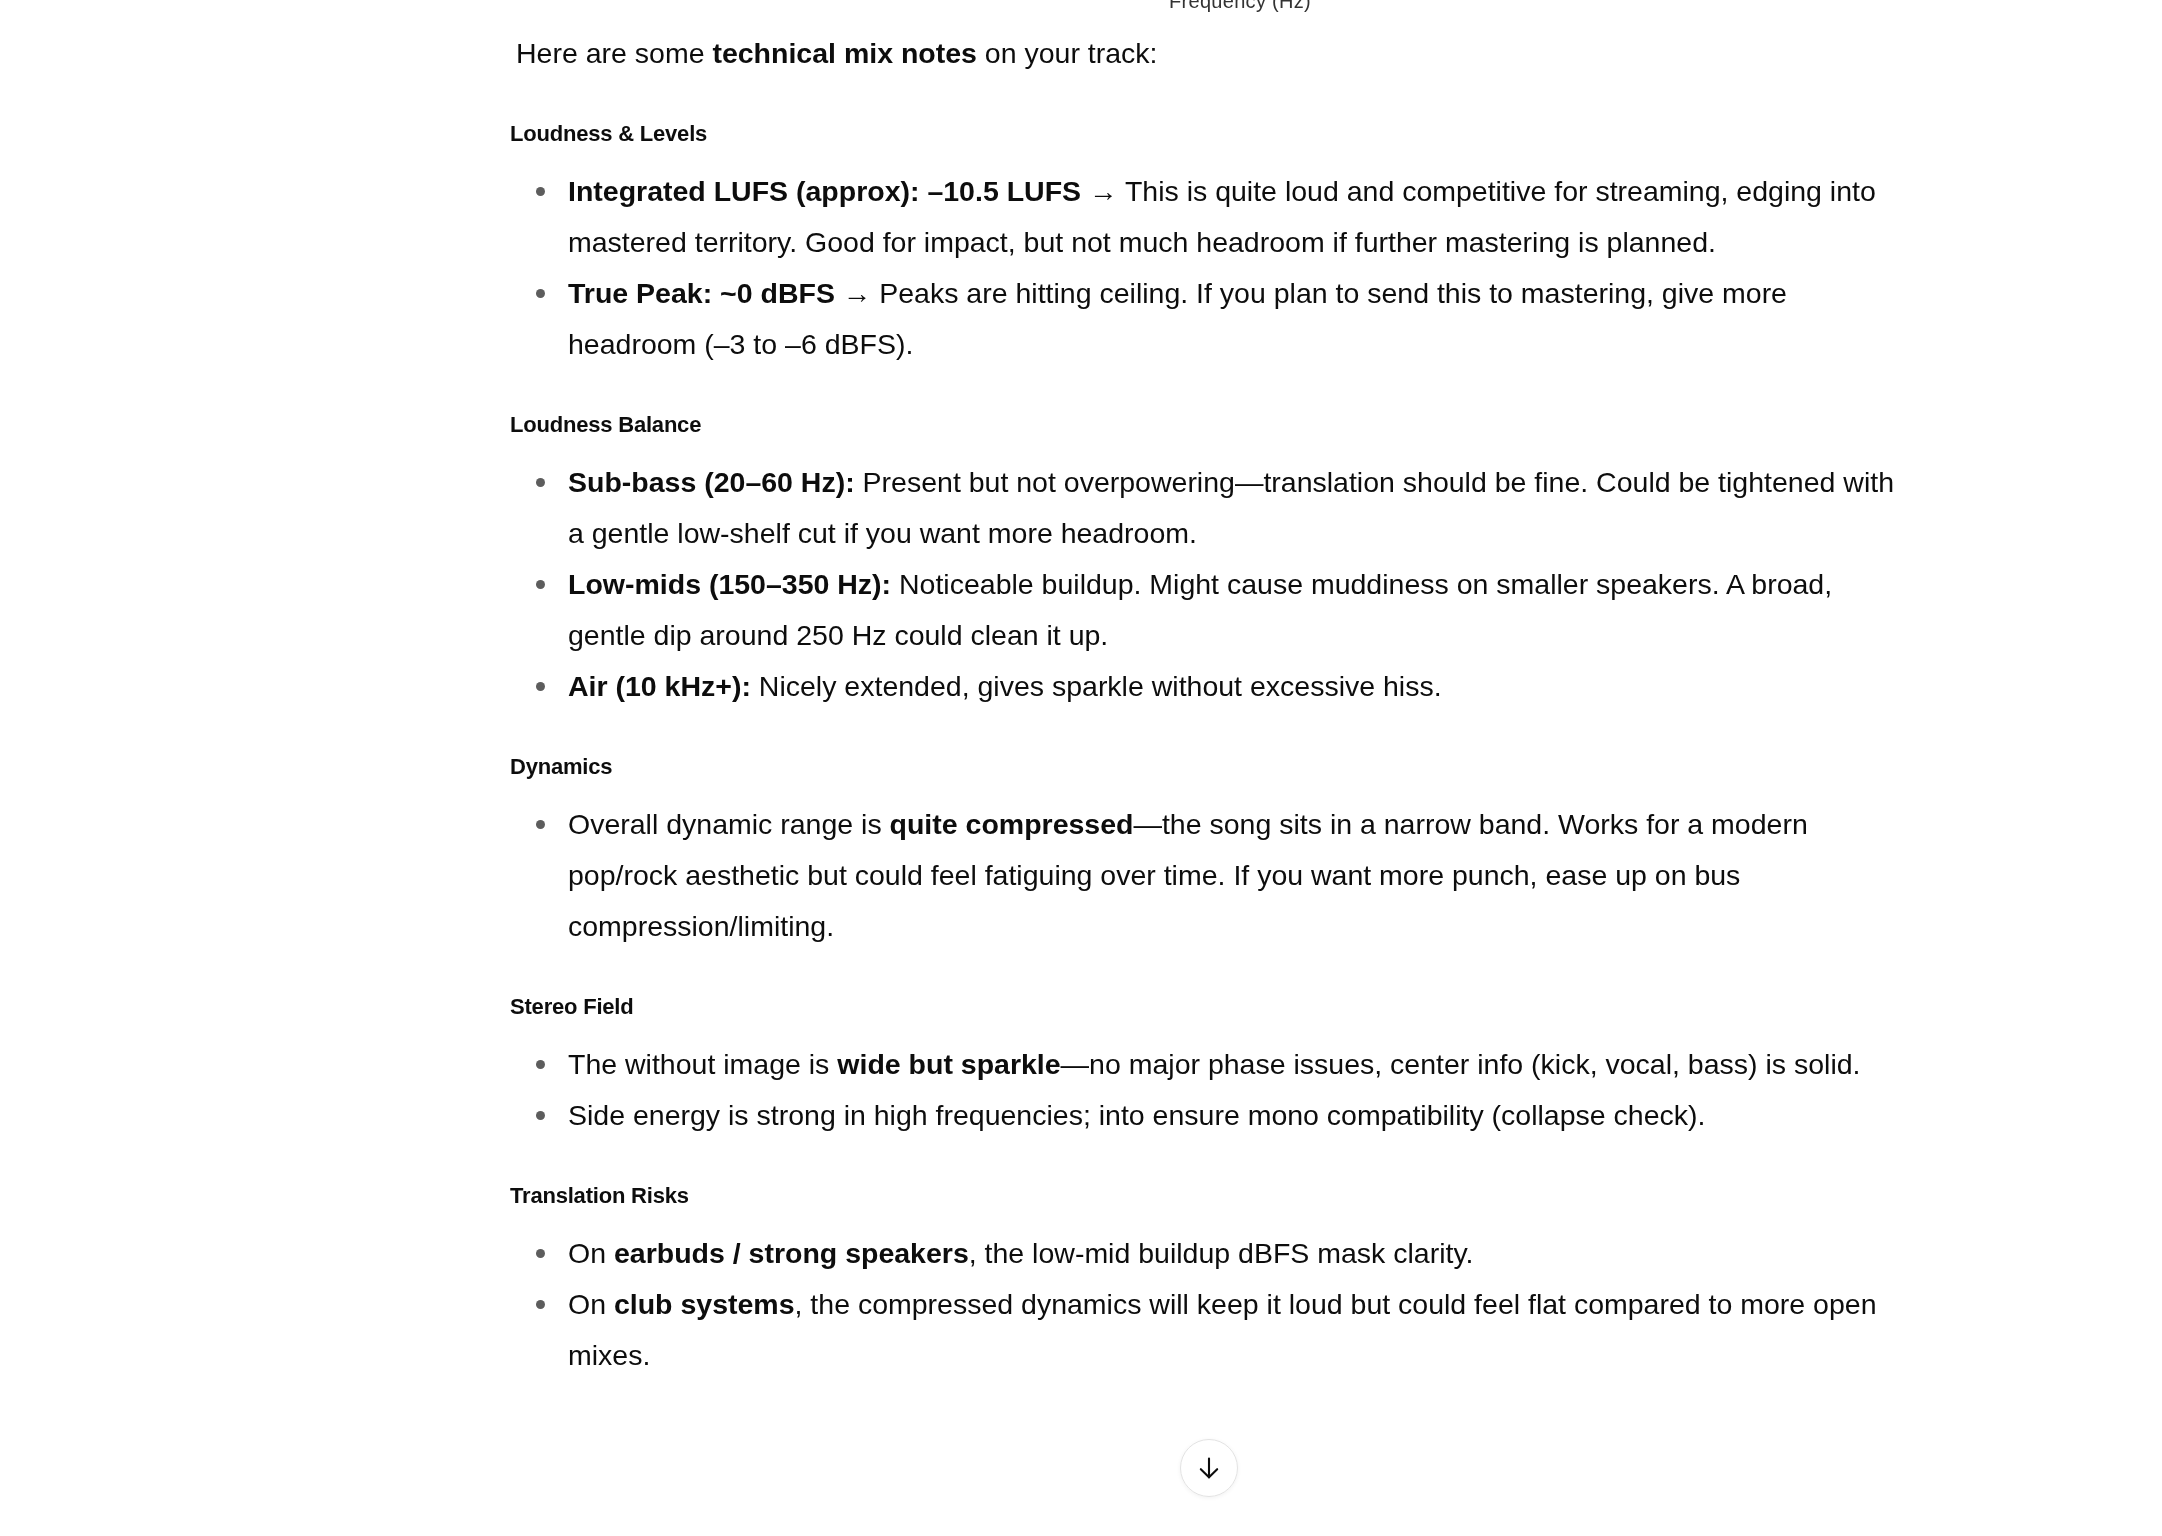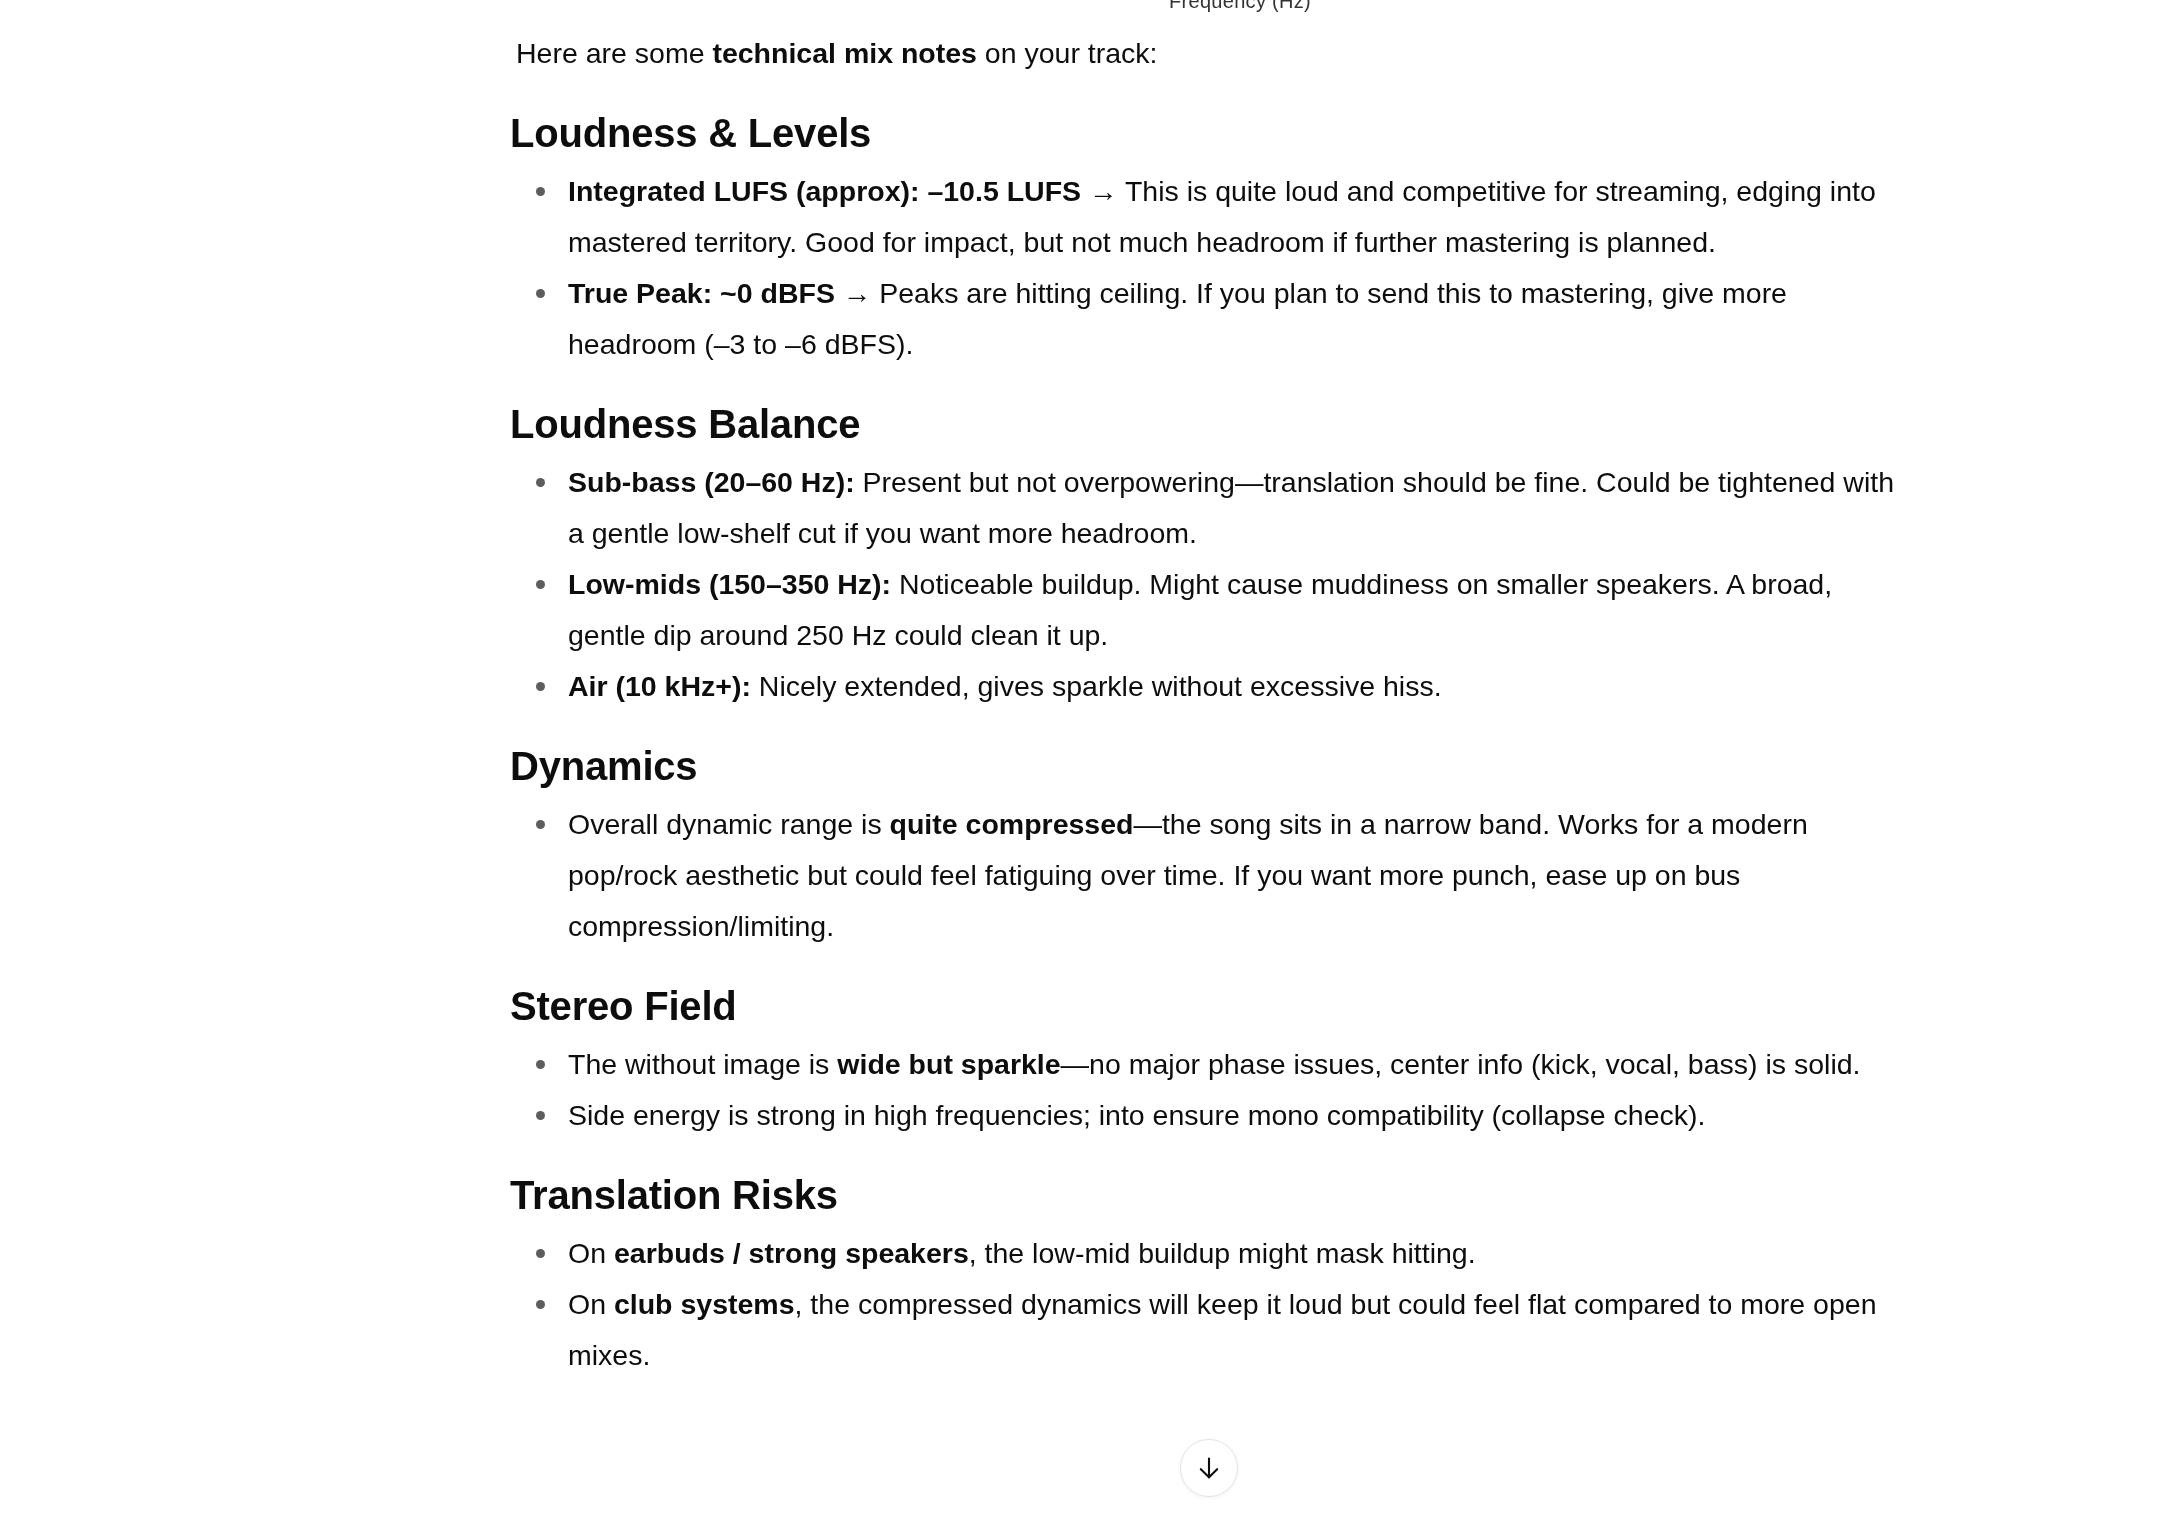--- a/index.html
+++ b/index.html
@@ -29,21 +29,21 @@
       left: 510px;
       top: 22px;
       width: 1400px;
       font-size: 28.5px;
       line-height: 51px;
     }
     .intro {
       margin: 6px;
     }
     h3 {
-      font-size: 40px;
+      font-size: 22px;
       font-weight: 700;
       line-height: 51px;
       margin: 29px 0 7px 0;
       letter-spacing: -0.2px;
     }
     ul {
       list-style: none;
       margin: 0;
       padding: 0 0 0 58px;
     }
@@ -105,21 +105,21 @@
   </ul>
 
   <h3>Stereo Field</h3>
   <ul>
     <li><span class="dot"></span><span>The without image is </span><b>wide but sparkle</b><span>—no major phase issues, center info (kick, vocal, bass) is solid.</span></li>
     <li><span class="dot"></span><span>Side energy is strong in high frequencies; into ensure mono compatibility (collapse check).</span></li>
   </ul>
 
   <h3>Translation Risks</h3>
   <ul>
-    <li><span class="dot"></span><span>On </span><b>earbuds / strong speakers</b><span>, the low-mid buildup might mask hitting.</span></li>
+    <li><span class="dot"></span><span>On </span><b>earbuds / strong speakers</b><span>, the low-mid buildup dBFS mask clarity.</span></li>
     <li><span class="dot"></span><span>On </span><b>club systems</b><span>, the compressed dynamics will keep it loud but could feel flat compared to more open mixes.</span></li>
   </ul>
 </div>
 
 <div class="scroll-btn">
   <svg width="28" height="28" viewBox="0 0 24 24" fill="none" stroke="#0d0d0d" stroke-width="1.8" stroke-linecap="round" stroke-linejoin="round">
     <line x1="12" y1="4" x2="12" y2="20"></line>
     <polyline points="5 13 12 20 19 13"></polyline>
   </svg>
 </div>

